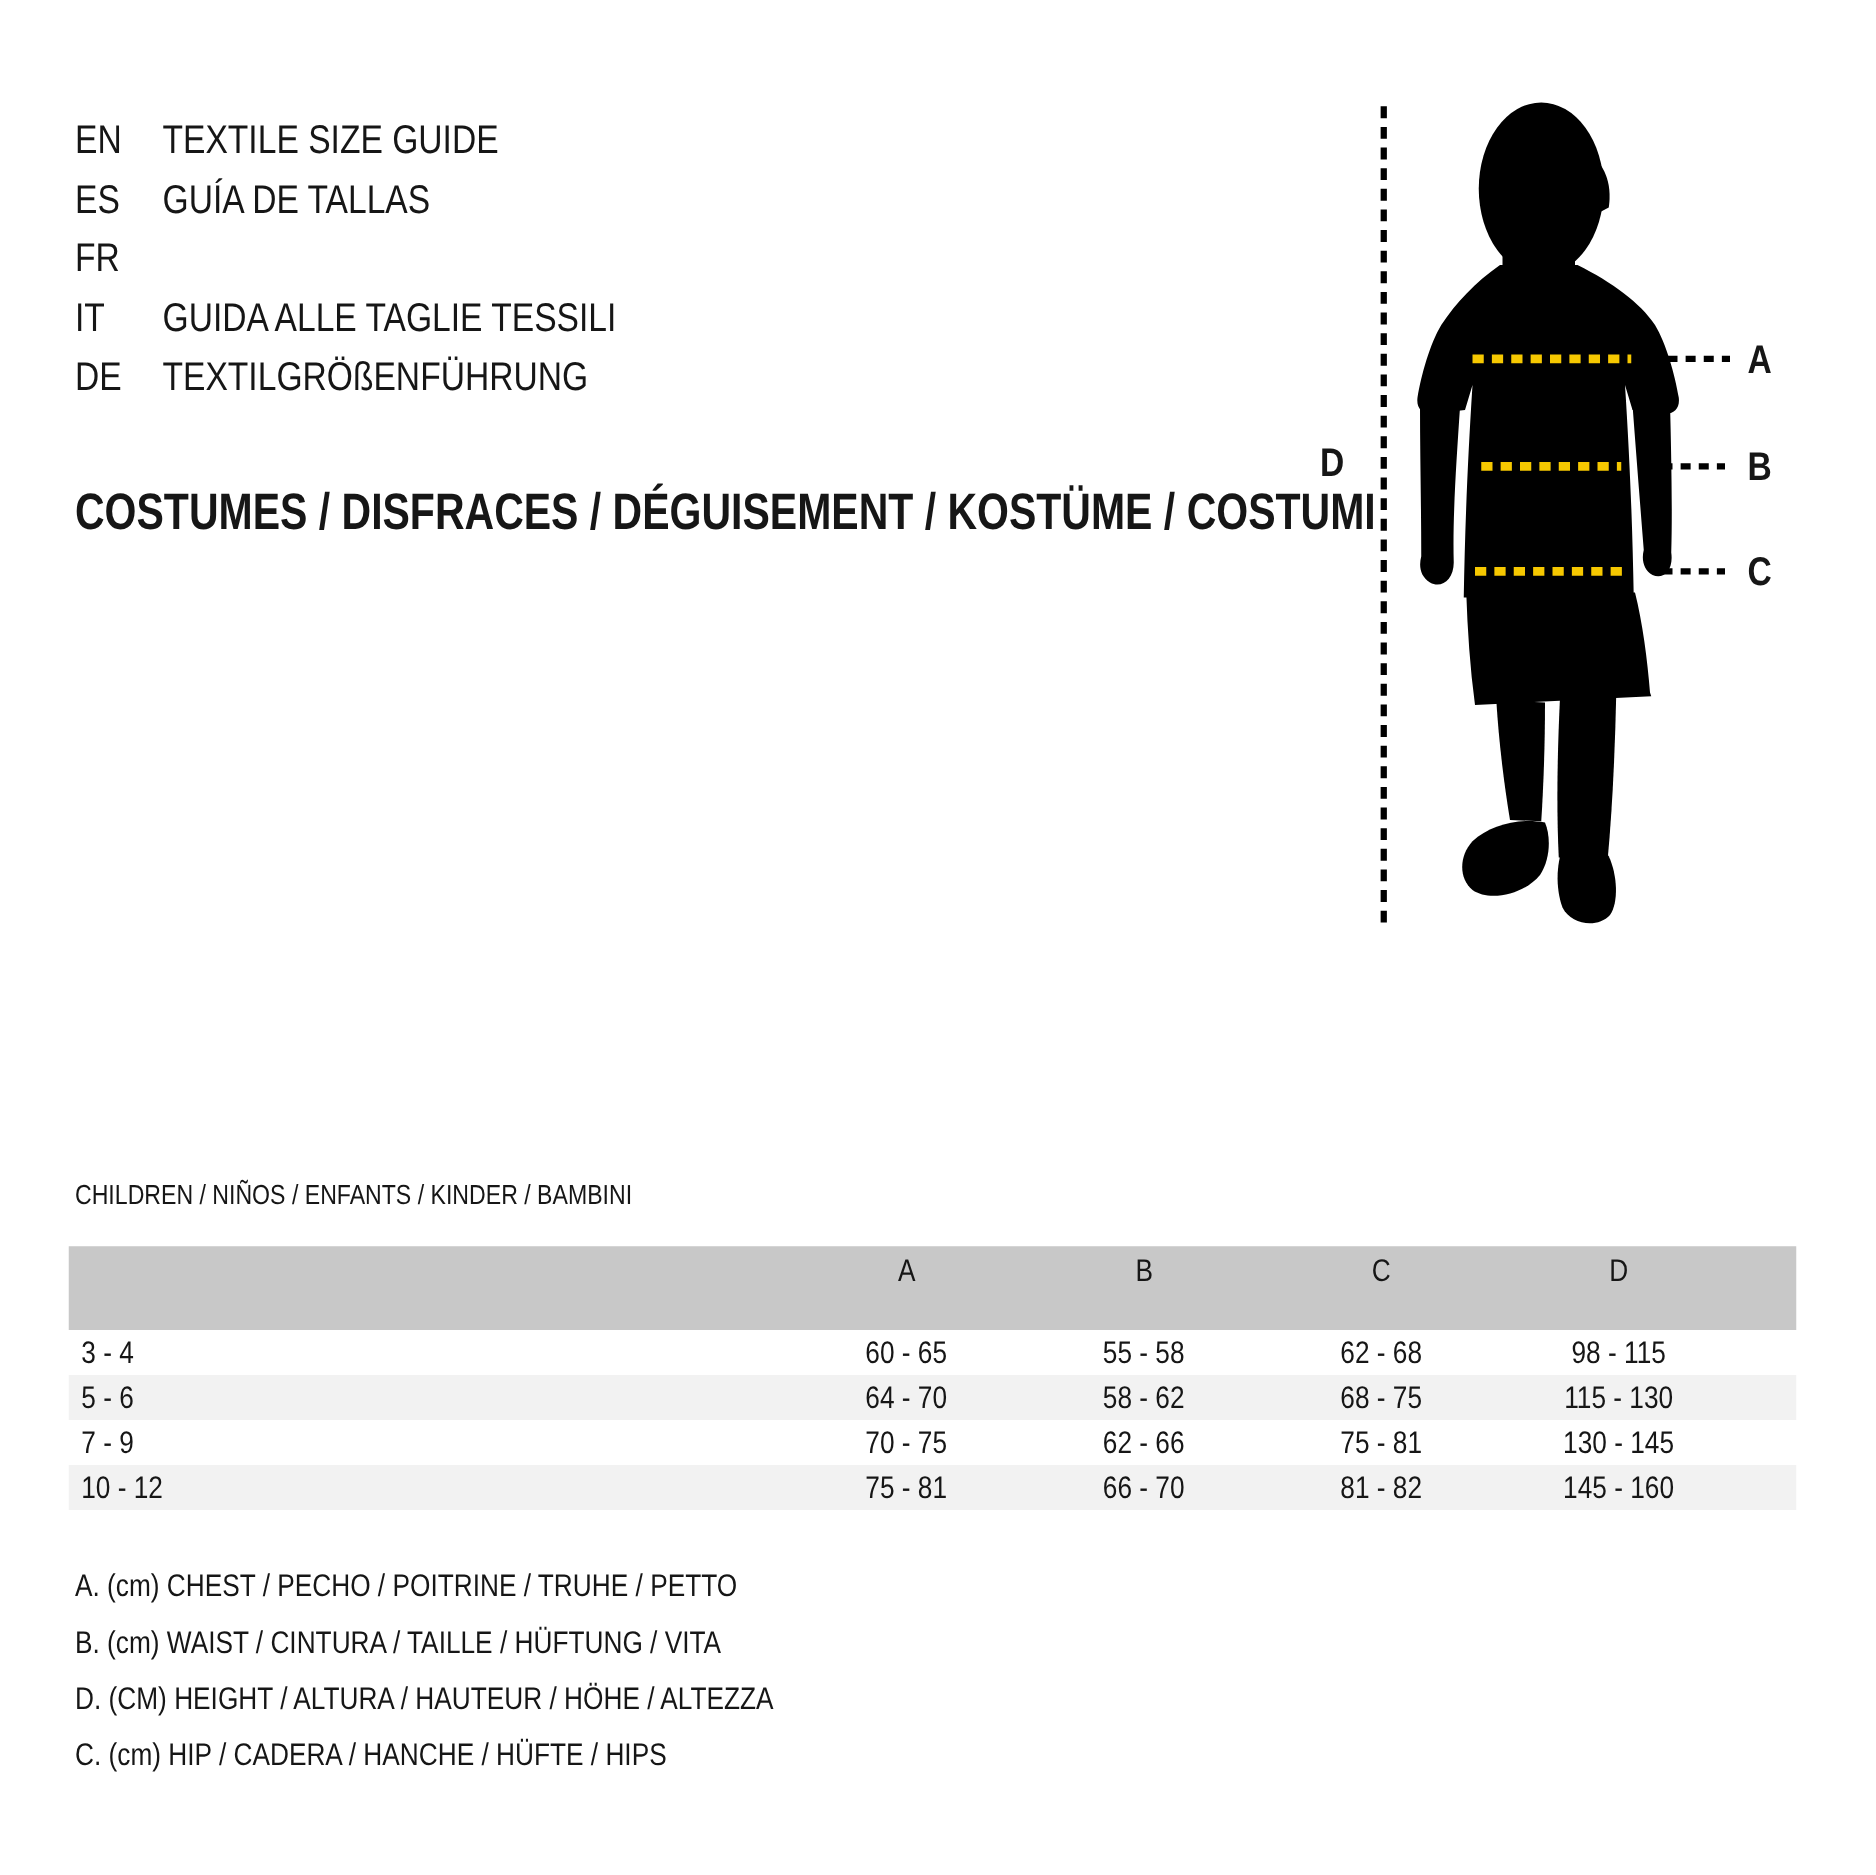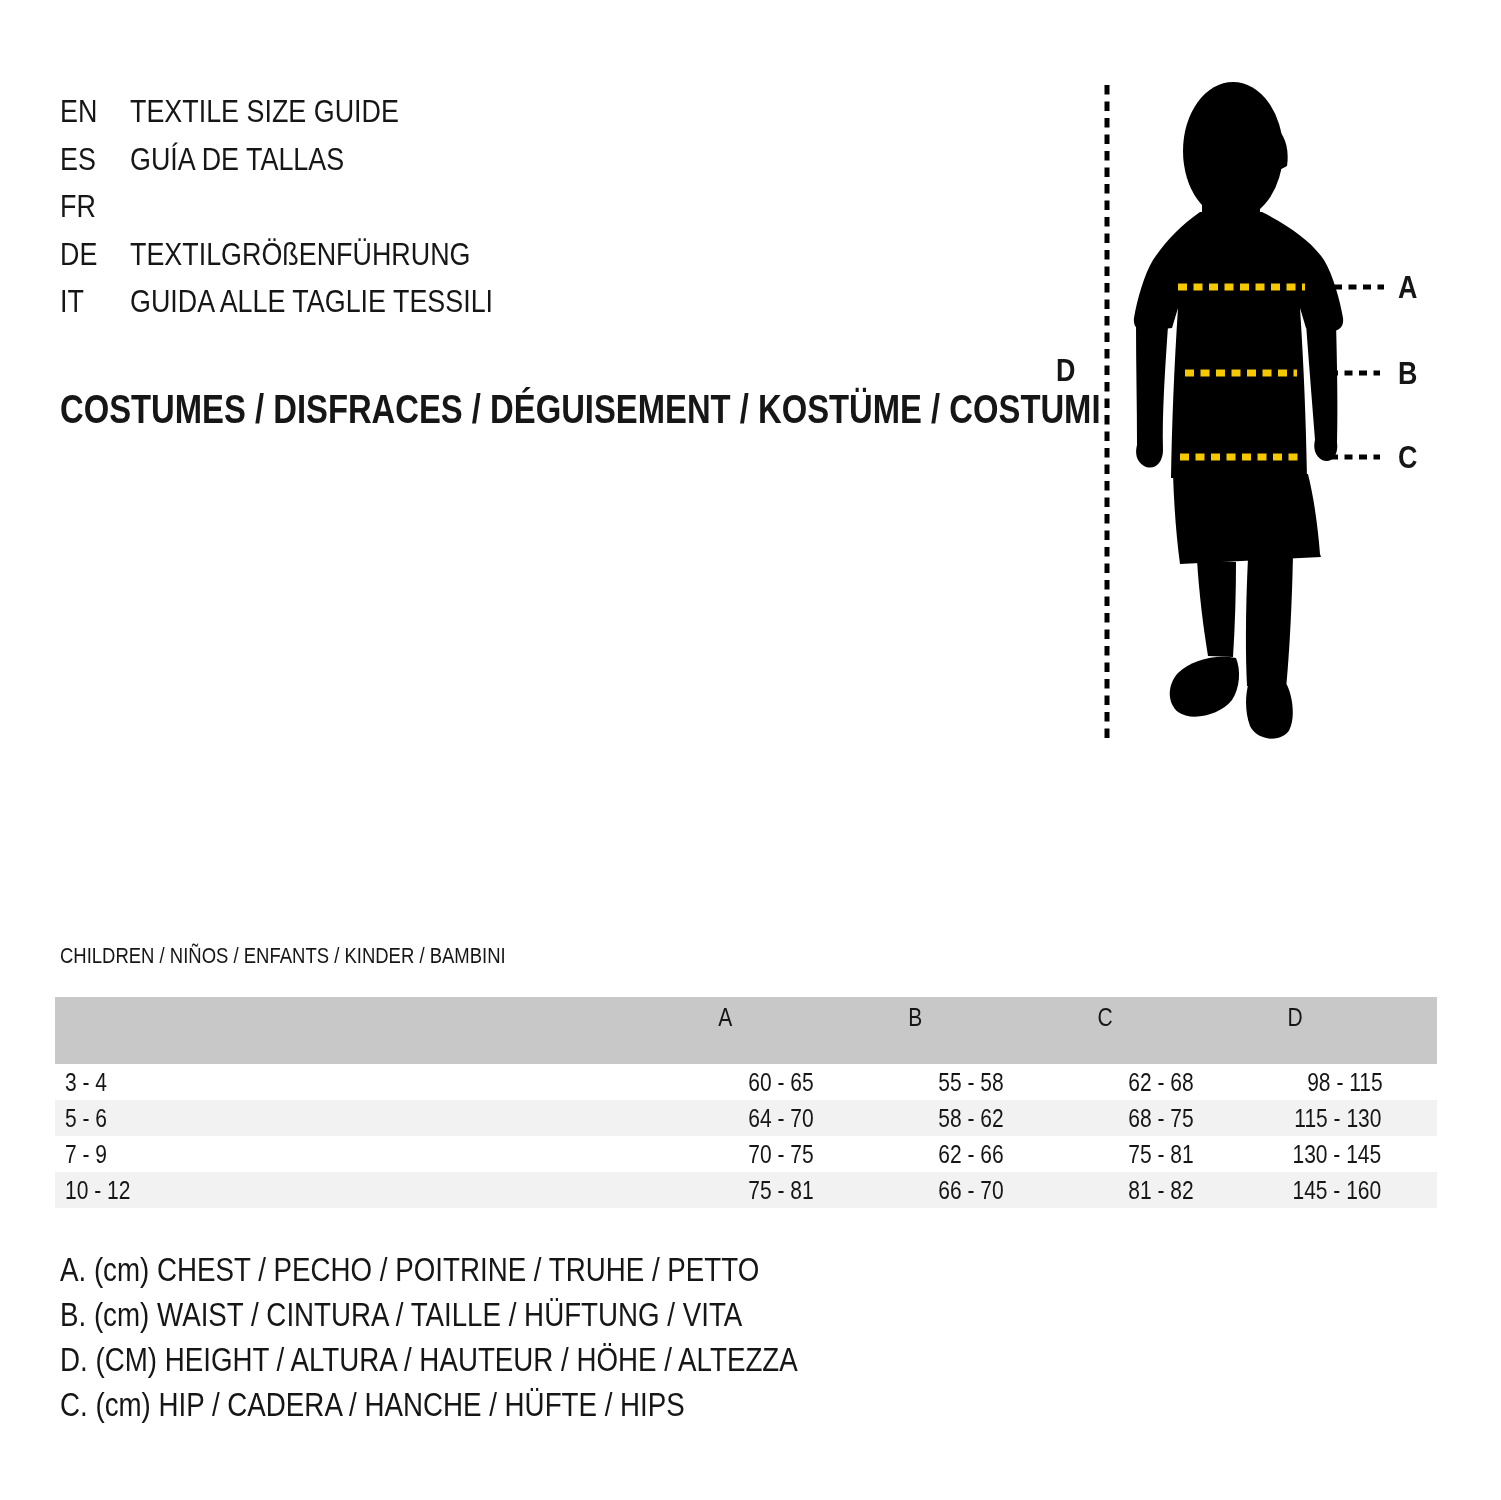--- a/index.html
+++ b/index.html
@@ -47,49 +47,49 @@
     position:absolute;left:60px;top:956px;transform:translateY(-50%);
     font-size:22px;line-height:30px;
   }
   .size-table{position:absolute;left:55px;top:997px;width:1382px;font-size:25px;}
   .t-grid{display:grid;grid-template-columns:575px 190px 190px 190px 190px;}
   .thead{background:var(--table-header-bg);height:67px;align-items:start;padding-top:5px;}
   .thead .th-age{padding-left:10px;line-height:31px;}
   .thead .th-col{text-align:center;line-height:31px;}
   .tr{height:36px;line-height:36px;}
   .tr .td-age{padding-left:10px;}
-  .tr .td-val{text-align:right;}
+  .tr .td-val{text-align:center;}
   .tr.stripe{background:var(--table-stripe-bg);}
 
   
   .legend{position:absolute;left:60px;top:1247px;}
-  .legend-line{height:45px;line-height:45px;font-size:33px;}
+  .legend-line{height:45px;line-height:45px;font-size:25px;}
 </style>
 </head>
 <body>
 
 <div class="langs">
   <div class="lang-row">
     <span class="lang-code"><span class="cx">EN</span></span>
     <span><span class="cx">TEXTILE SIZE GUIDE</span></span>
   </div>
   <div class="lang-row">
     <span class="lang-code"><span class="cx">ES</span></span>
     <span><span class="cx">GUÍA DE TALLAS</span></span>
   </div>
   <div class="lang-row">
     <span class="lang-code"><span class="cx">FR</span></span>
   </div>
   <div class="lang-row">
+    <span class="lang-code"><span class="cx">IT</span></span>
+    <span><span class="cx">GUIDA ALLE TAGLIE TESSILI</span></span>
+  </div>
+  <div class="lang-row">
     <span class="lang-code"><span class="cx">DE</span></span>
     <span><span class="cx">TEXTILGRÖßENFÜHRUNG</span></span>
-  </div>
-  <div class="lang-row">
-    <span class="lang-code"><span class="cx">IT</span></span>
-    <span><span class="cx">GUIDA ALLE TAGLIE TESSILI</span></span>
   </div>
 </div>
 
 <div class="category-title"><span class="cx" style="transform:scaleX(0.80);">COSTUMES / DISFRACES / DÉGUISEMENT / KOSTÜME / COSTUMI</span></div>
 
 <svg class="figure-svg" viewBox="0 0 420 700" xmlns="http://www.w3.org/2000/svg" aria-hidden="true">
 
   <line class="vdash" x1="67" y1="25" x2="67" y2="685"></line>
 
   <g fill-rule="nonzero">

